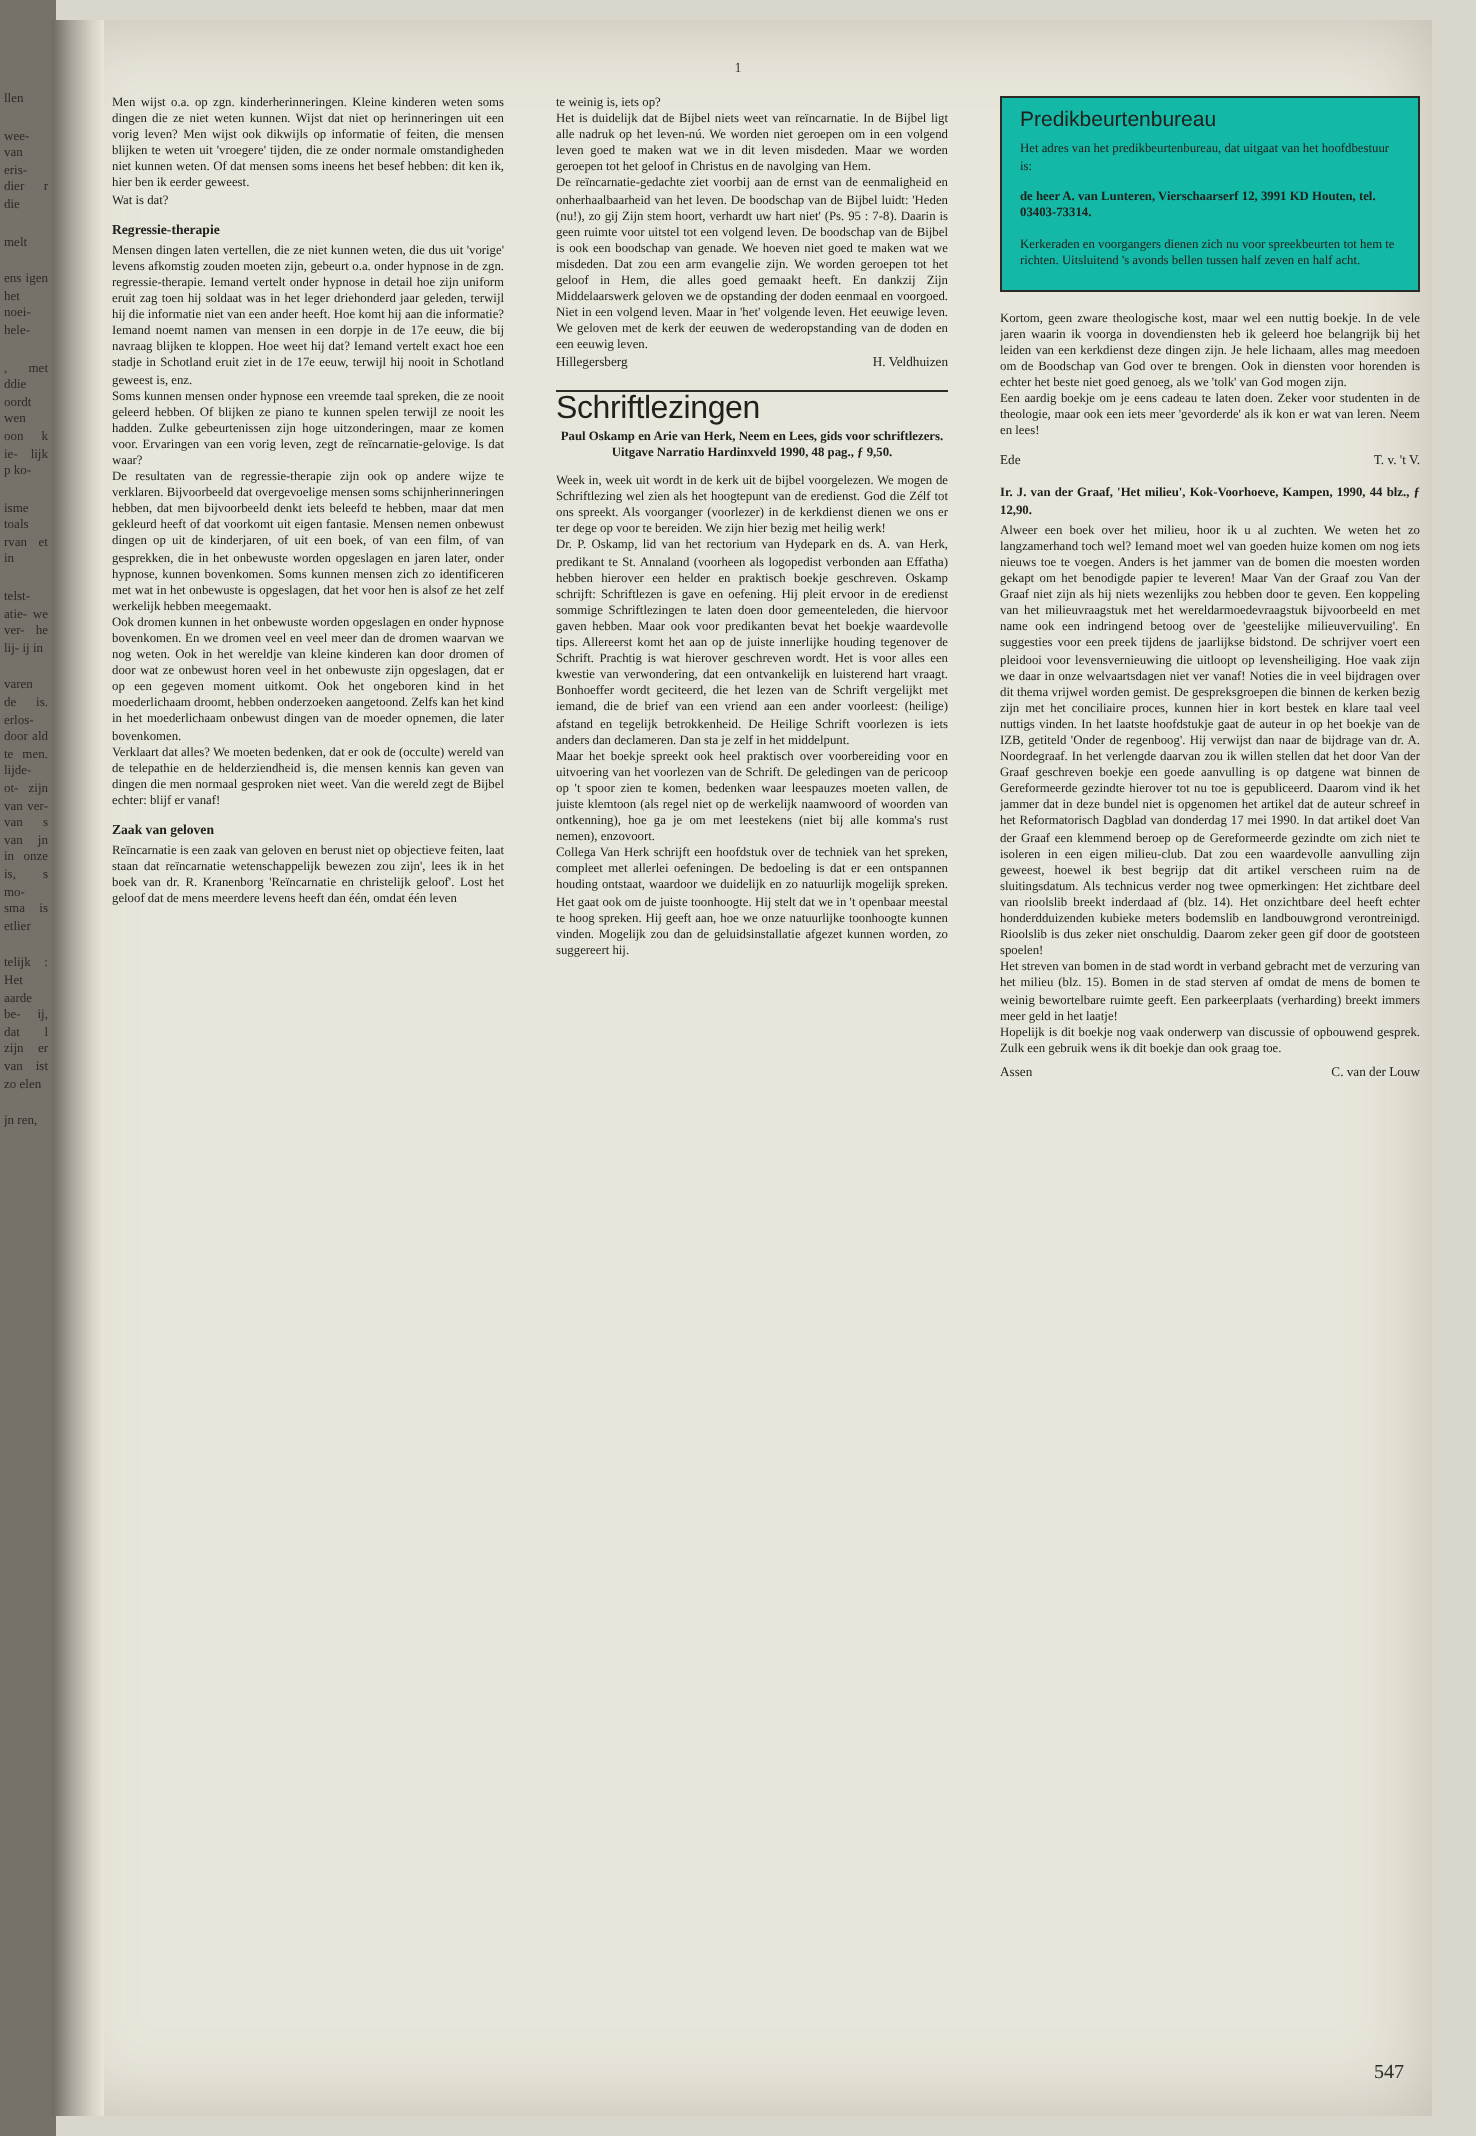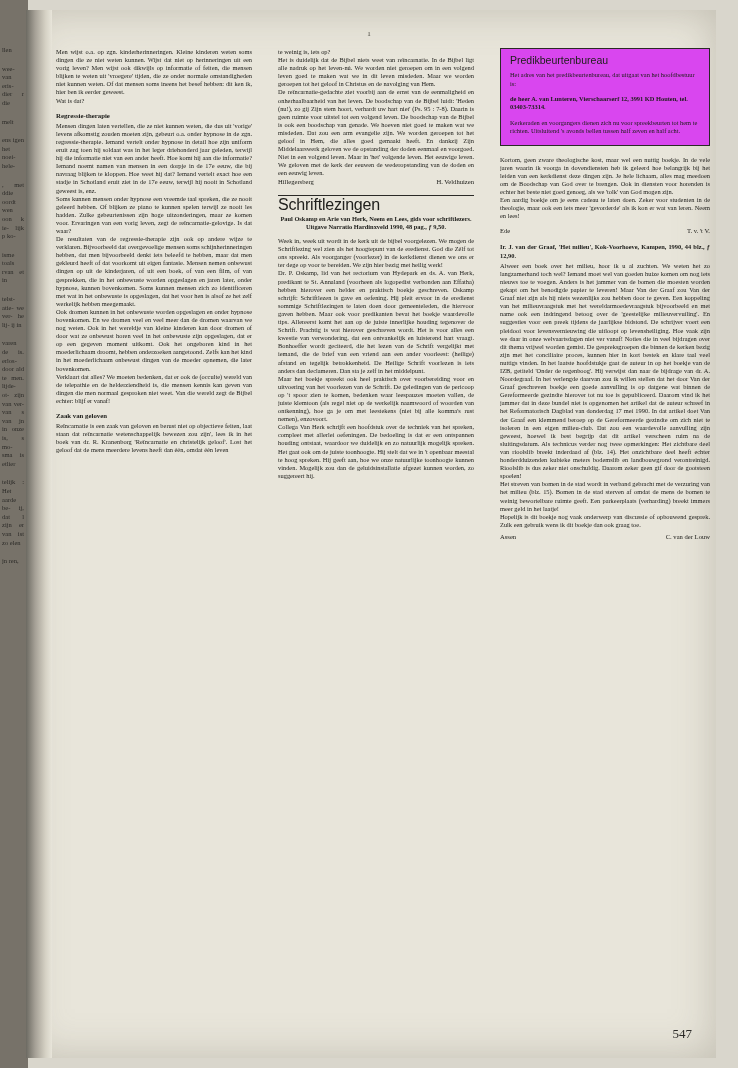--- a/index.html
+++ b/index.html
@@ -52,22 +52,22 @@
 
   .folio-top {
     position: absolute;
     top: 30px; left: 0; right: 0;
     text-align: center;
     font-size: 7px;
     color: #3a3832;
   }
   .folio-bottom {
     position: absolute;
-    bottom: 26px; right: 46px;
-    font-size: 13px;
+    bottom: 26px; right: 36px;
+    font-size: 10px;
     color: #2b2a27;
     margin-left: 46px;
   }
 
   .cols {
     position: absolute;
     left: 56px; top: 48px;
     width: 654px; height: 972px;
   }
   .col {
@@ -120,21 +120,21 @@
     font-weight: bold;
     text-align: center;
     margin-bottom: 6px;
   }
 
   
   .adbox {
     border: 1px solid #2b2a27;
     padding: 7px 9px 9px 9px;
     margin-bottom: 10px;
-    background: #d946ef;
+    background: #14b8a6;
   }
   .adbox h4 {
     font-family: "Liberation Sans", sans-serif;
     font-size: 10.5px;
     font-weight: normal;
     margin: 0 0 7px 0;
   }
   .adbox p {
     font-size: 6.4px;
     line-height: 8.4px;

